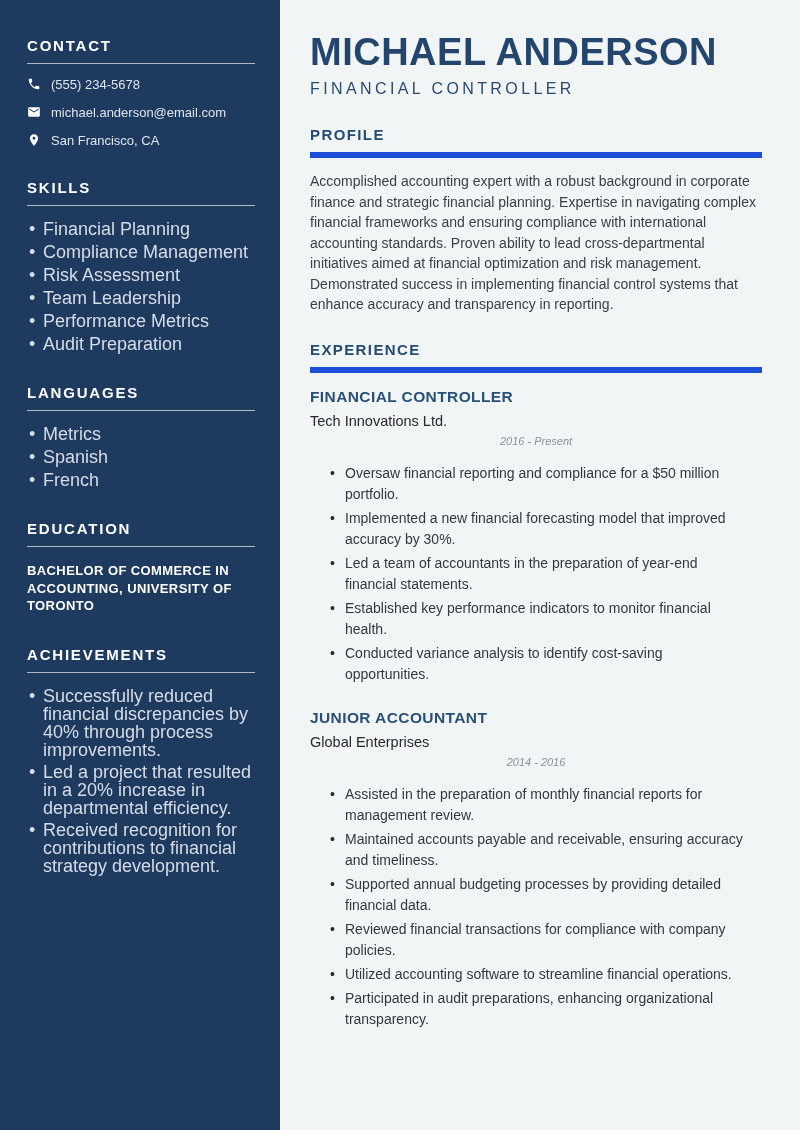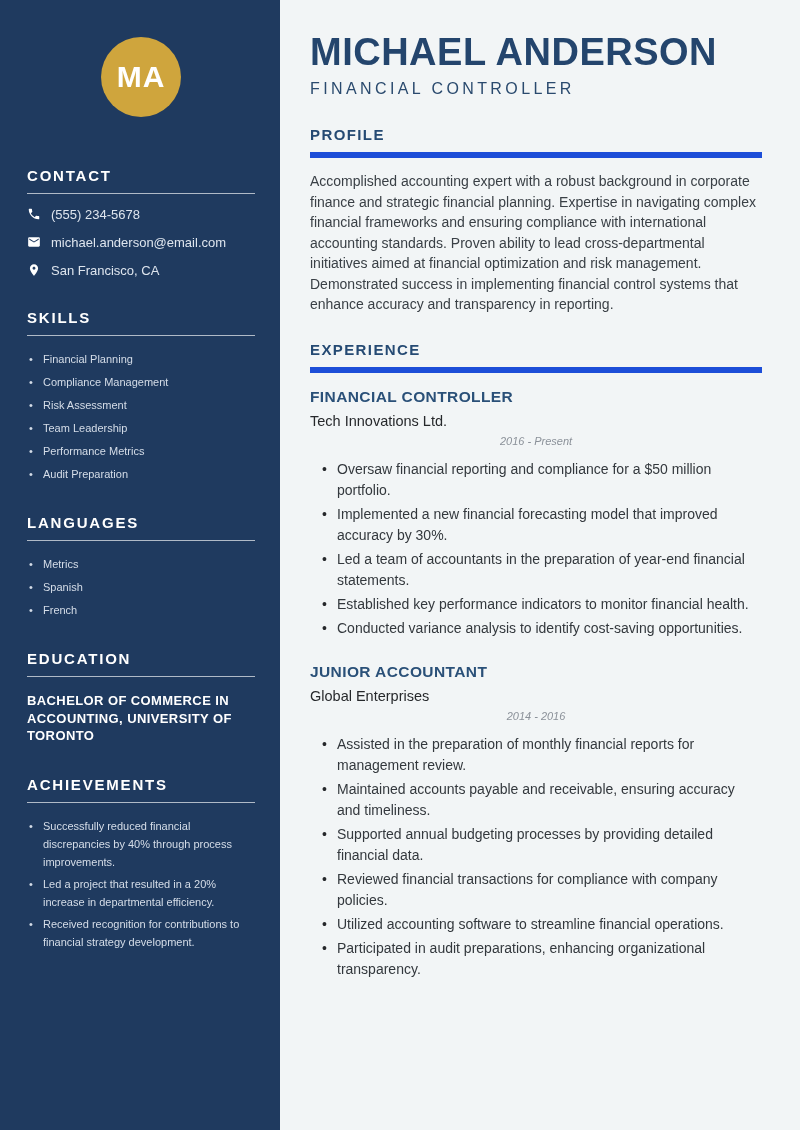--- a/index.html
+++ b/index.html
@@ -30,21 +30,21 @@
     color:#ffffff; font-size:15px; font-weight:700; letter-spacing:1.8px;
   }
   .contact-row {
     display:flex; gap:10px;
     margin-top:13px; font-size:13px; color:#dee5ee;
   }
   .contact-row svg { width:14px; height:14px; fill:#ffffff; flex:0 0 auto; }
   .side-list { list-style:none; margin:14px 0 0 0; padding:0; }
   .side-list li {
     position:relative; padding-left:16px; margin-bottom:5px;
-    font-size:11px; line-height:18px; color:#d5dde8;
+    font-size:18px; line-height:18px; color:#d5dde8;
   }
   .side-list li::before { content:"\2022"; position:absolute; left:2px; color:#d5dde8; }
   .achv-list li { margin-bottom:4px; }
   .degree {
     margin-top:15px; color:#ffffff; font-weight:700;
     font-size:13px; line-height:17.5px; letter-spacing:0.4px;
   }
 
   
   .main {
@@ -68,37 +68,34 @@
     margin:13px 0 26px 0; color:#3a4046;
     font-size:14px; line-height:20.5px;
   }
   .job { margin:15px 0 24px 0; }
   .job h3 {
     margin:0 0 7px 0; color:#2a5078; font-size:15.5px;
     font-weight:700; letter-spacing:0.4px;
   }
   .company { margin:0 0 6px 0; color:#26282b; font-size:14.5px; font-weight:400; }
   .dates { margin:0 0 12px 0; color:#8b9199; font-size:11px; font-style:italic;text-align:center; }
-  .job-list { list-style:none; margin:8px; padding:0; }
+  .job-list { list-style:none; margin:16px; padding:0; }
   .job-list li {
     position:relative; padding-left:19px; margin-bottom:3px;
     color:#33383d; font-size:14px; line-height:21px;
   }
   .job-list li::before { content:"\2022"; position:absolute; left:4px; color:#26282b; }
 </style>
 </head>
 <body>
 
 <div class="page">
 
   <aside class="sidebar">
 
-    <div class="avatar">
-      <span>MA</span>
-    </div>
 
     <section class="side-section">
       <h2>CONTACT</h2>
       <div class="contact-row">
         <svg viewBox="0 0 24 24">
             <path d="M6.62 10.79c1.44 2.83 3.76 5.14 6.59 6.59l2.2-2.2c.27-.27.67-.36 1.02-.24 1.12.37 2.33.57 3.57.57.55 0 1 .45 1 1V20c0 .55-.45 1-1 1-9.39 0-17-7.61-17-17 0-.55.45-1 1-1h3.5c.55 0 1 .45 1 1 0 1.25.2 2.45.57 3.57.11.35.03.74-.25 1.02l-2.2 2.2z"></path>
           </svg>
         <span>(555) 234-5678</span>
       </div>
       <div class="contact-row">

